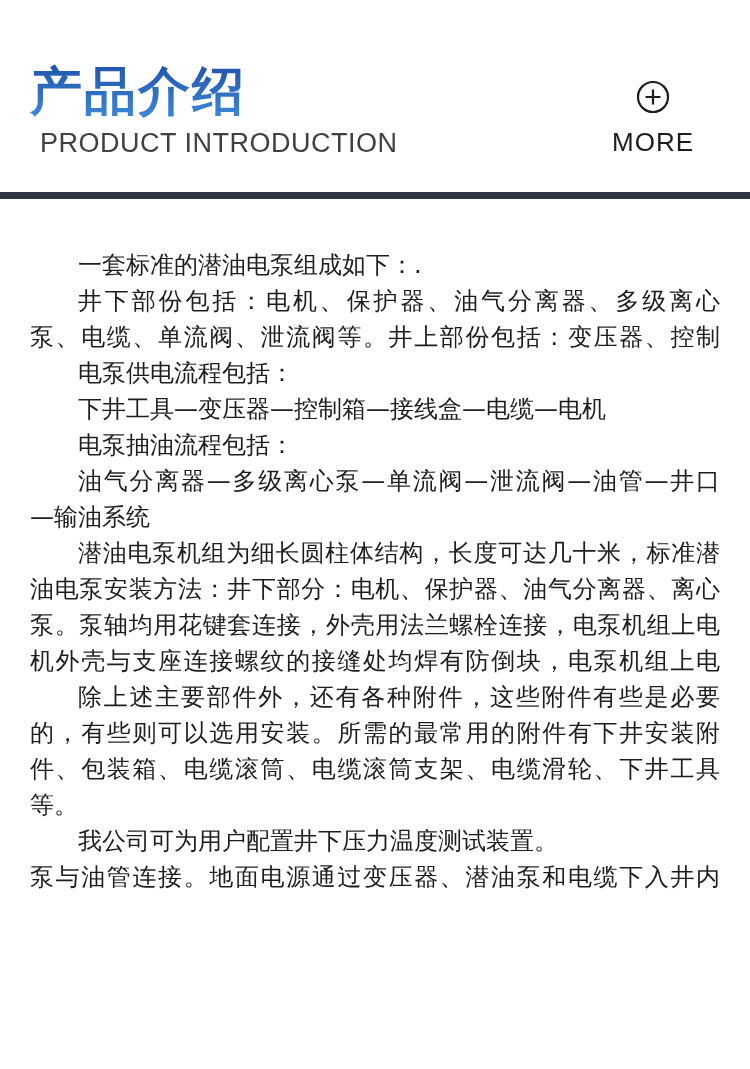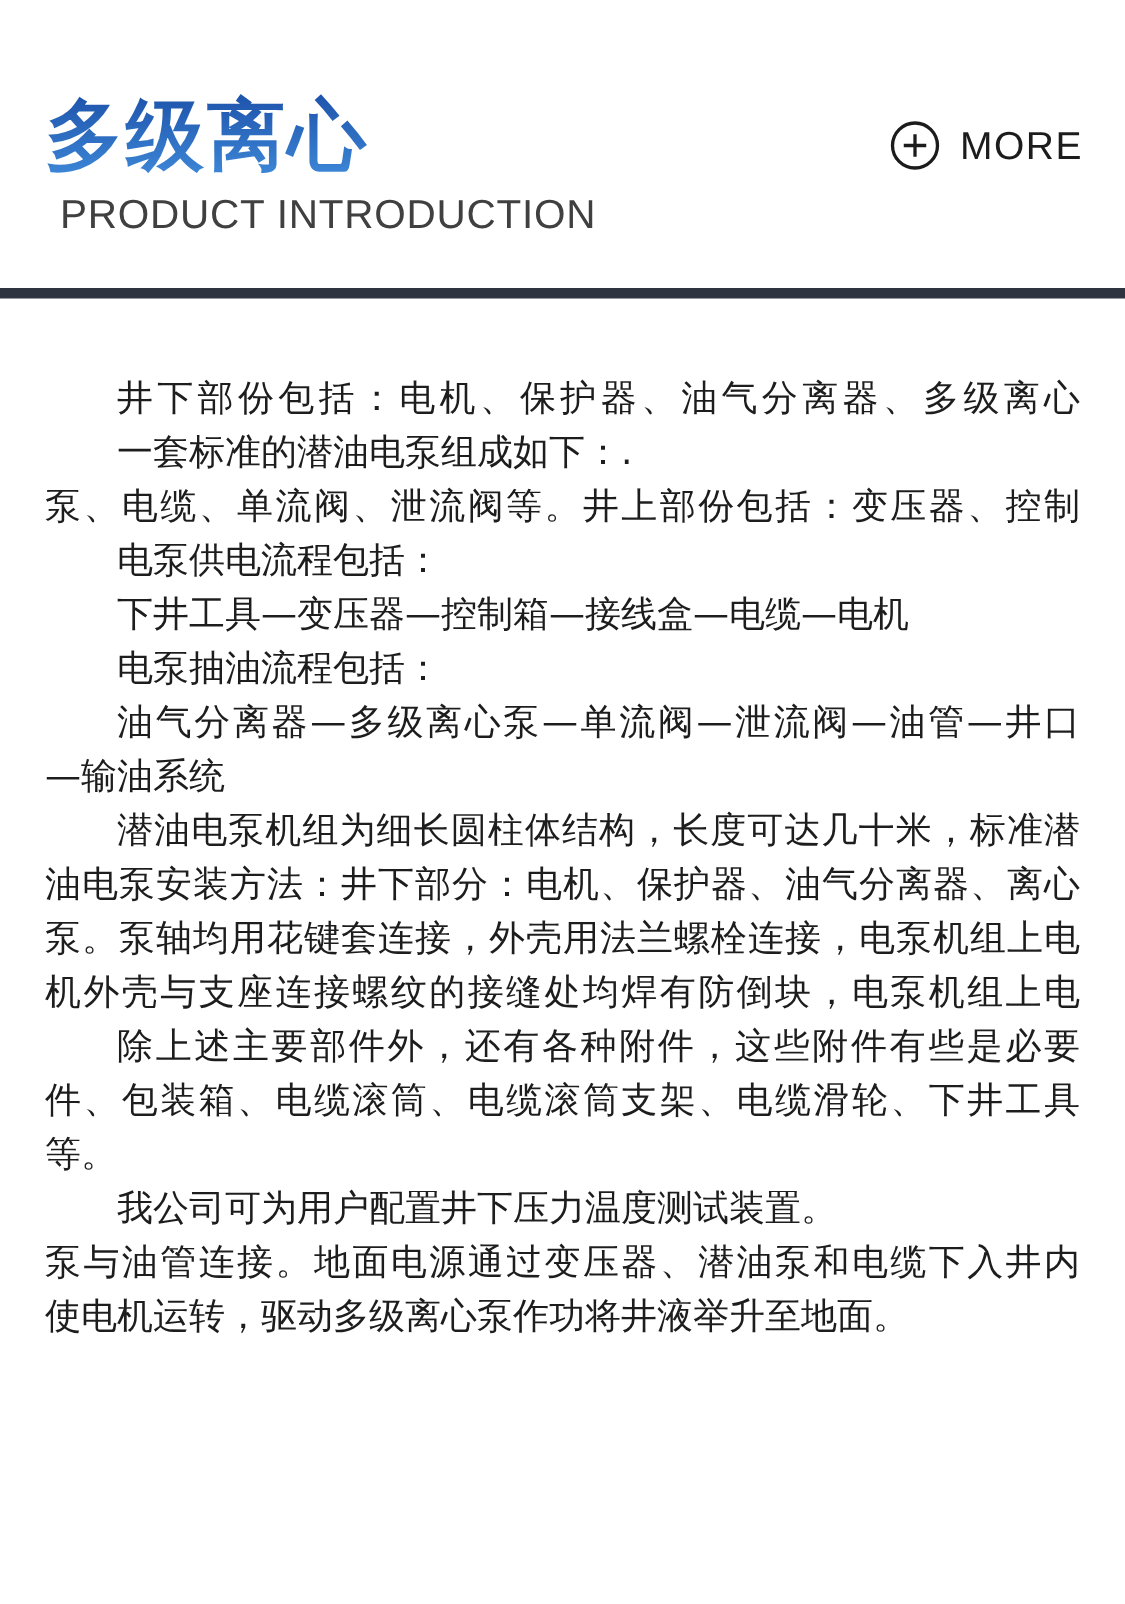--- a/index.html
+++ b/index.html
@@ -33,22 +33,23 @@
     margin: 8px 0 0 10px;
     font-size: 27px;
     line-height: 1.15;
     color: #404040;
     letter-spacing: 0.5px;
     font-family: "Liberation Sans", "DejaVu Sans", sans-serif;
   }
   .more-block {
     position: absolute;
     top: 80px;
-    right: 28px;
+    right: 56px;
     display: flex;
+    flex-direction: column;
     align-items: center;
     gap: 13px;
     cursor: pointer;
   }
   .more-block svg { display: block; }
   .more-label {
     font-size: 26px;
     color: #1c1c1c;
     letter-spacing: 1px;
     font-family: "Liberation Sans", "DejaVu Sans", sans-serif;
@@ -67,50 +68,50 @@
   .ln { text-align: justify; text-justify: inter-character; }
   .ln.fill { text-align-last: justify; }
   .ln.indent { text-indent: 2em; }
 </style>
 </head>
 <body>
 
 <div class="page">
 
   <div class="header">
-    <div class="page-title">多级离心</div>
+    <div class="page-title">产品介绍</div>
     <div class="page-subtitle">PRODUCT INTRODUCTION</div>
 
     <div class="more-block">
       <span>
         <svg width="34" height="34" viewBox="0 0 34 34" aria-hidden="true">
           <circle cx="17" cy="17" r="15" fill="none" stroke="#1c1c1c" stroke-width="2.2"></circle>
           <path d="M17 9.5 V24.5 M9.5 17 H24.5" fill="none" stroke="#1c1c1c" stroke-width="2.2"></path>
         </svg>
       </span>
       <span class="more-label">MORE</span>
     </div>
   </div>
 
   <div class="divider"></div>
 
   <div class="content">
+    <div class="ln indent">一套标准的潜油电泵组成如下：.</div>
     <div class="ln indent fill">井下部份包括：电机、保护器、油气分离器、多级离心</div>
-    <div class="ln indent">一套标准的潜油电泵组成如下：.</div>
     <div class="ln fill">泵、电缆、单流阀、泄流阀等。井上部份包括：变压器、控制</div>
     <div class="ln indent">电泵供电流程包括：</div>
     <div class="ln indent">下井工具—变压器—控制箱—接线盒—电缆—电机</div>
     <div class="ln indent">电泵抽油流程包括：</div>
     <div class="ln indent fill">油气分离器—多级离心泵—单流阀—泄流阀—油管—井口</div>
     <div class="ln">—输油系统</div>
     <div class="ln indent fill">潜油电泵机组为细长圆柱体结构，长度可达几十米，标准潜</div>
     <div class="ln fill">油电泵安装方法：井下部分：电机、保护器、油气分离器、离心</div>
     <div class="ln fill">泵。泵轴均用花键套连接，外壳用法兰螺栓连接，电泵机组上电</div>
     <div class="ln fill">机外壳与支座连接螺纹的接缝处均焊有防倒块，电泵机组上电</div>
     <div class="ln indent fill">除上述主要部件外，还有各种附件，这些附件有些是必要</div>
+    <div class="ln fill">的，有些则可以选用安装。所需的最常用的附件有下井安装附</div>
     <div class="ln fill">件、包装箱、电缆滚筒、电缆滚筒支架、电缆滑轮、下井工具</div>
     <div class="ln">等。</div>
     <div class="ln indent">我公司可为用户配置井下压力温度测试装置。</div>
     <div class="ln fill">泵与油管连接。地面电源通过变压器、潜油泵和电缆下入井内</div>
-    <div class="ln">使电机运转，驱动多级离心泵作功将井液举升至地面。</div>
   </div>
 
 </div>
 
 </body></html>

